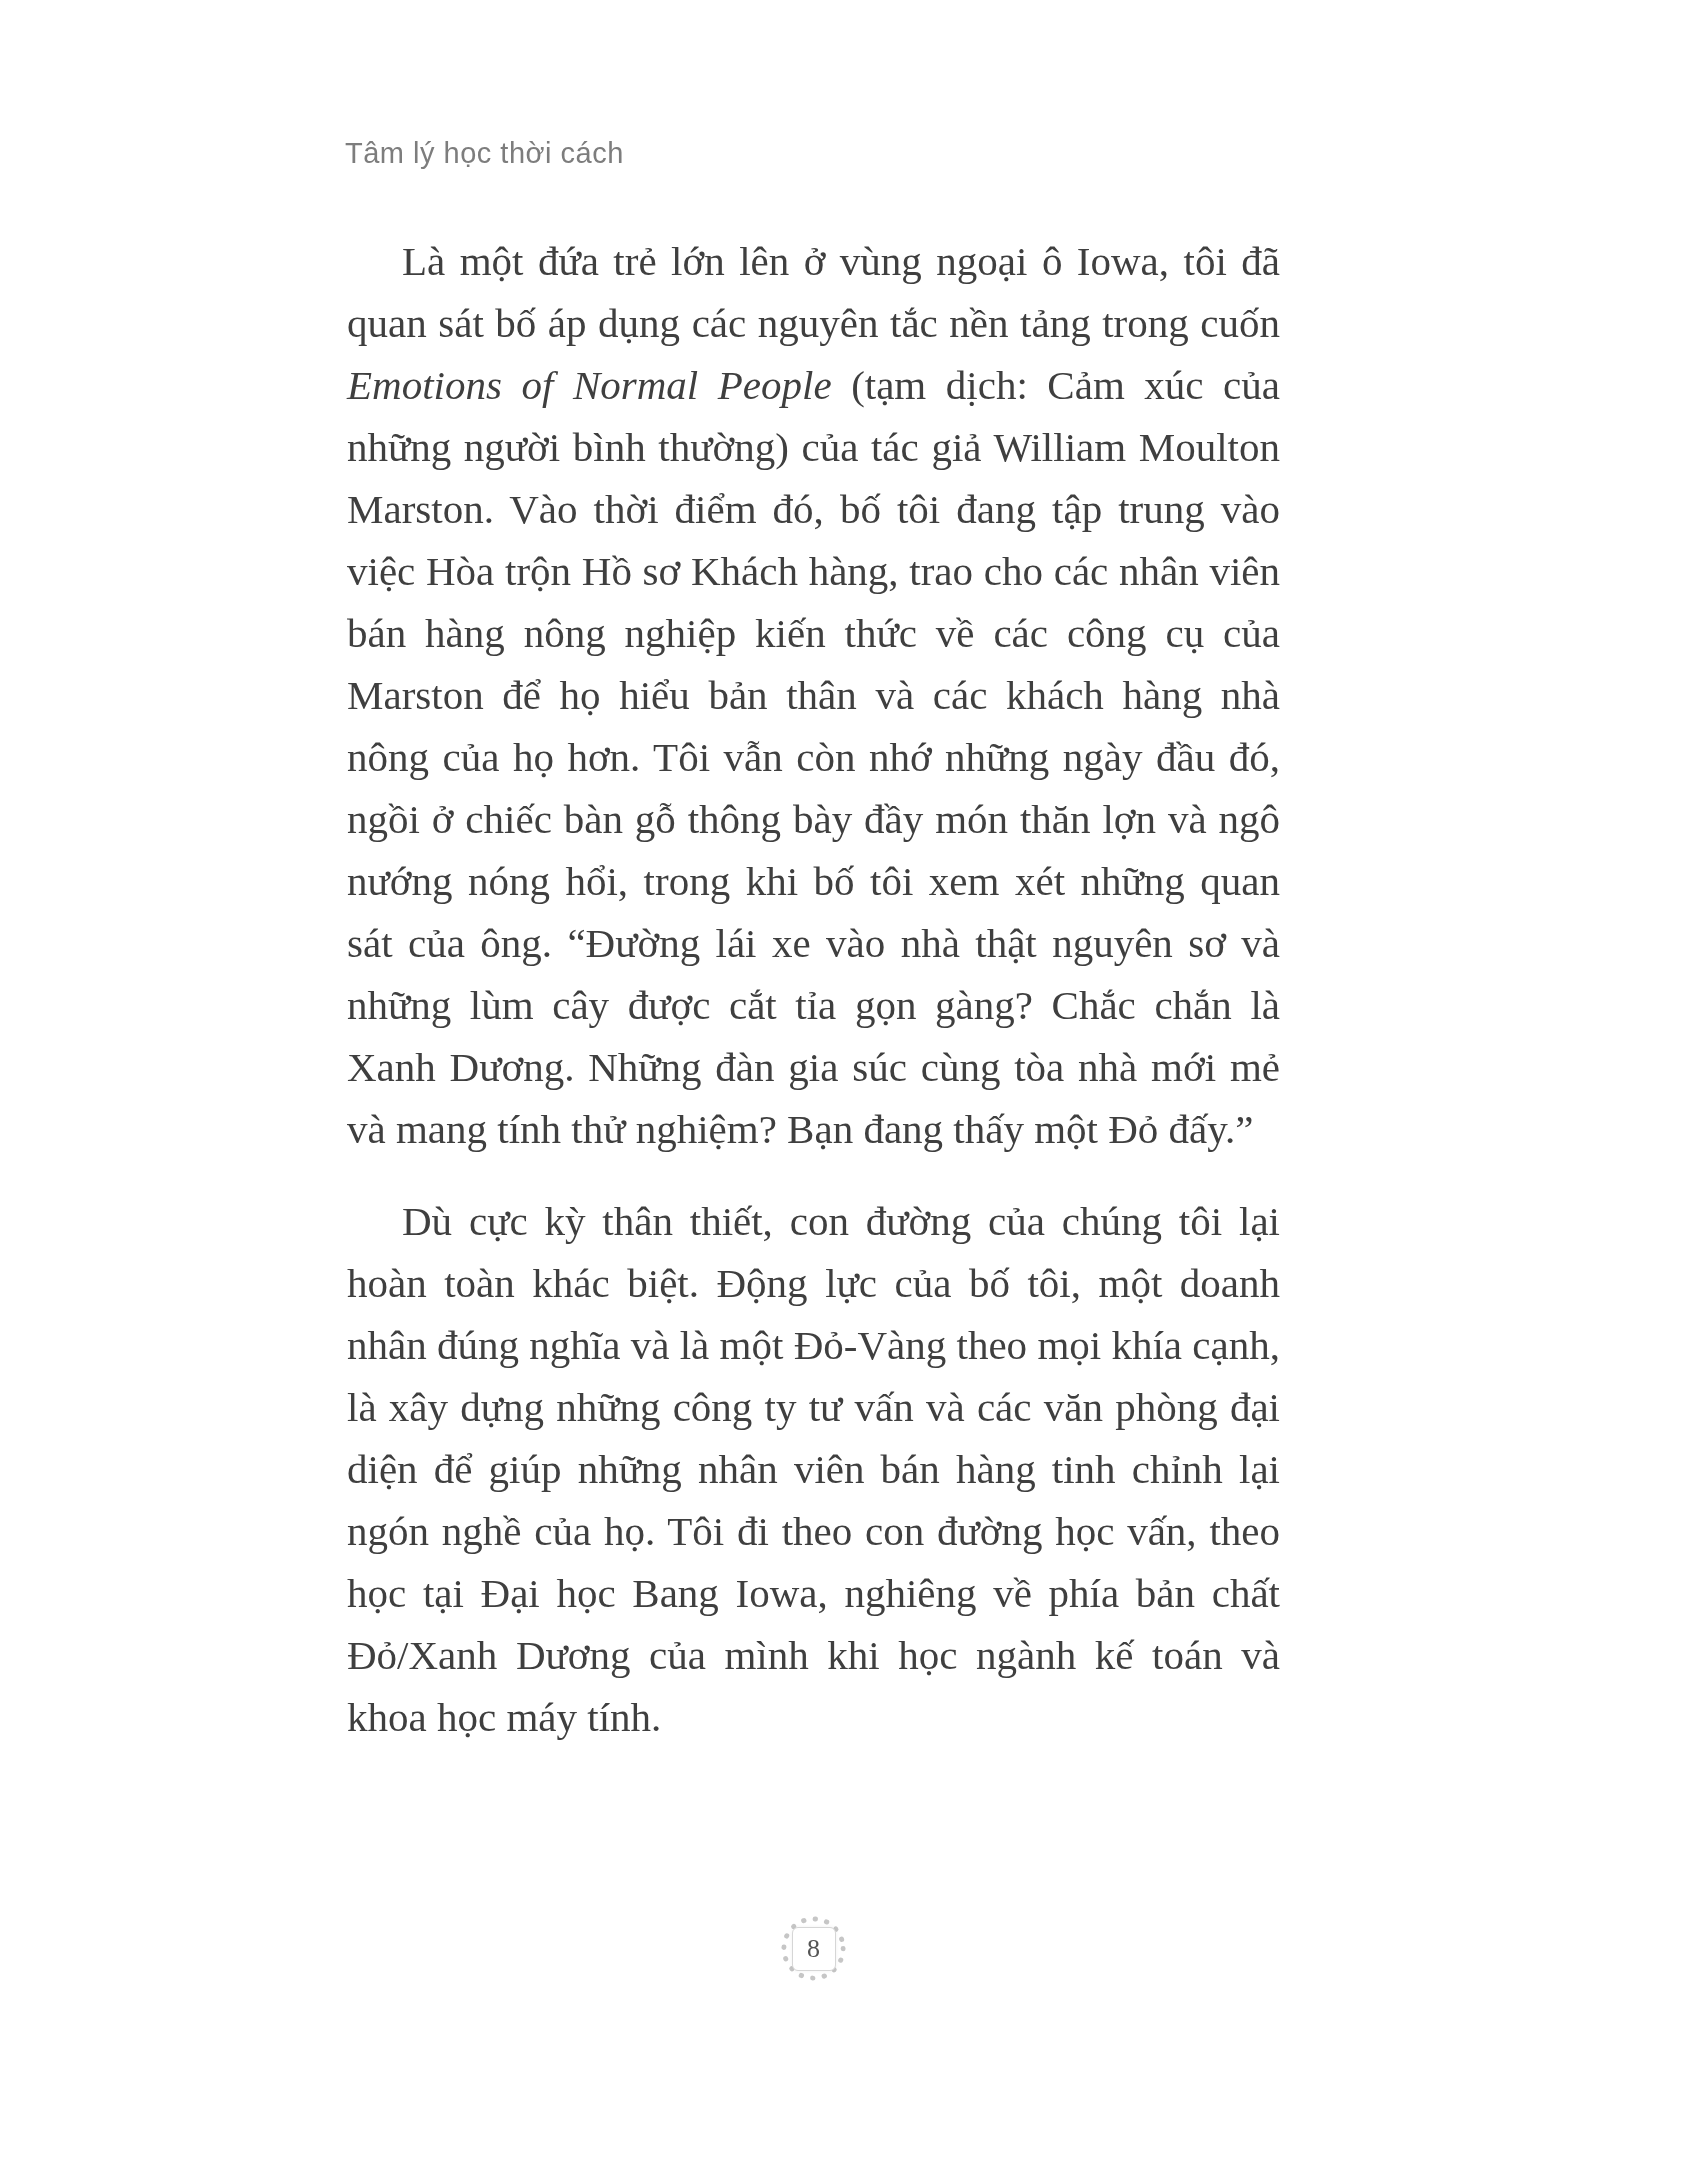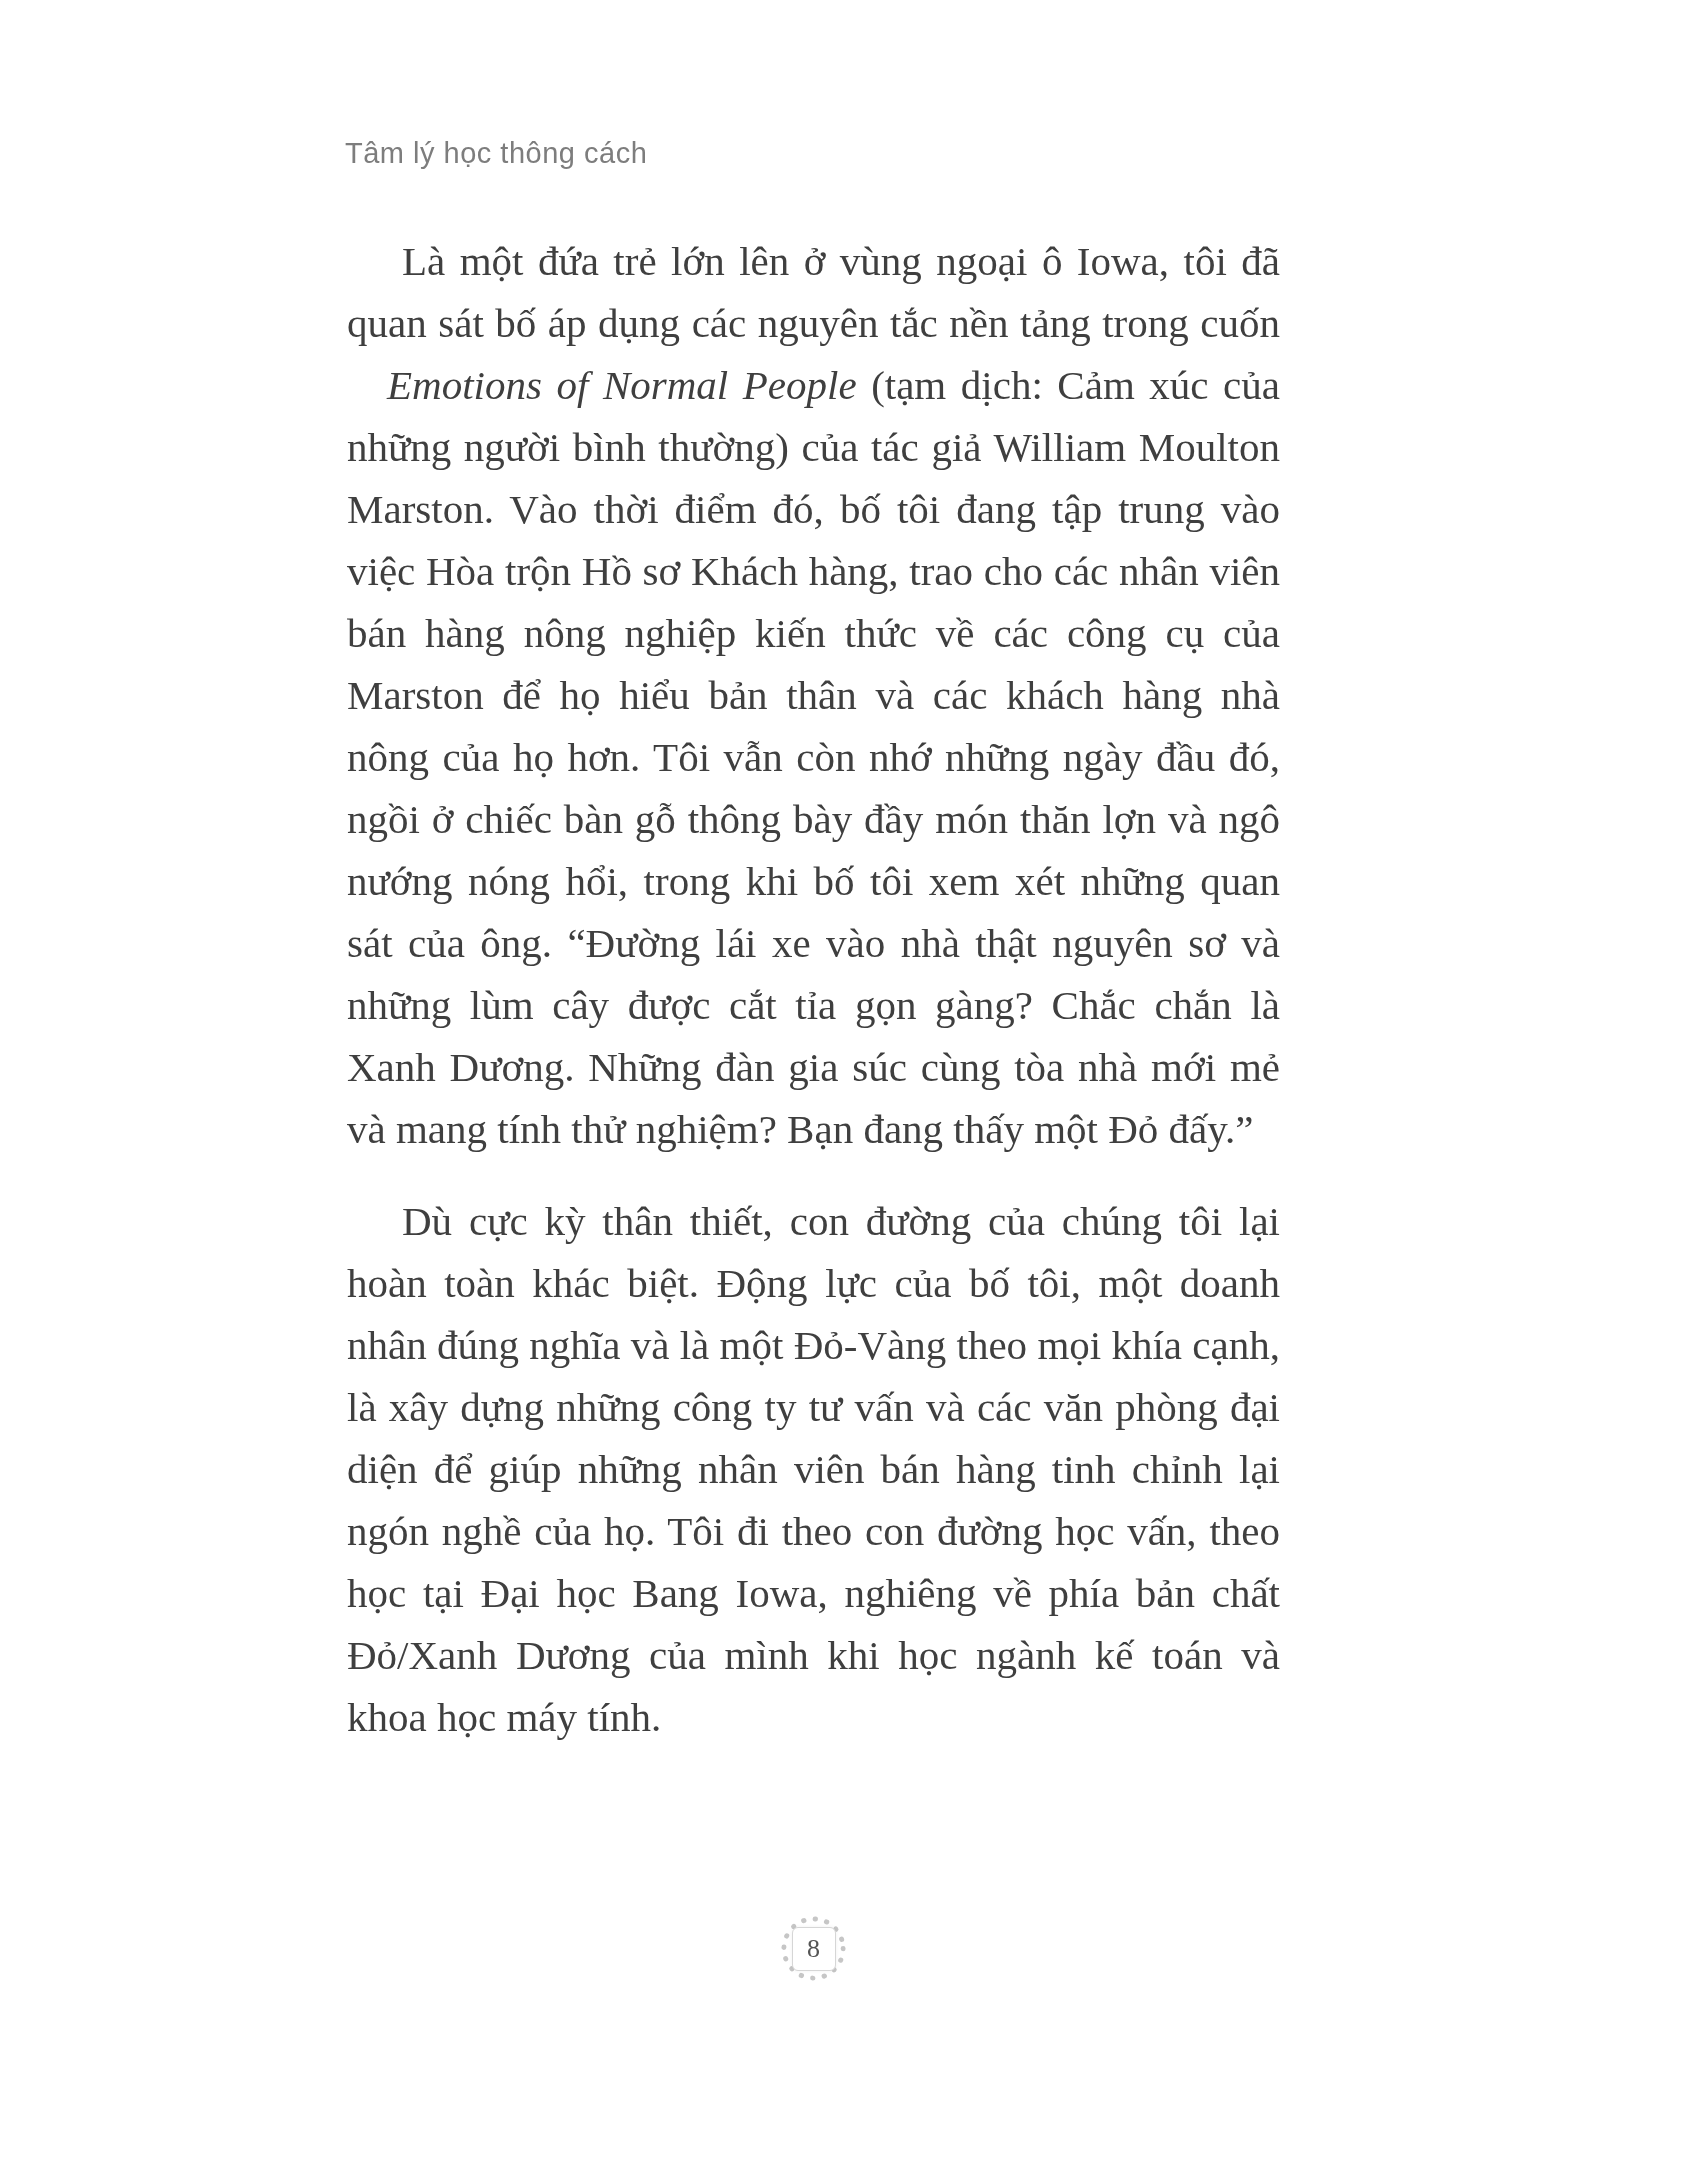--- a/index.html
+++ b/index.html
@@ -41,21 +41,20 @@
     text-align: justify;
   }
 
   .text-block p.para {
     text-indent: 55px;
     margin-bottom: 30px;
   }
 
   .text-block em {
     font-style: italic;
-    margin-left: 40px;
   }
 
   .page-footer {
     position: absolute;
     left: 347px;
     width: 933px;
     top: 1911px;
     display: flex;
     justify-content: center;
   }
@@ -92,21 +91,21 @@
     font-family: "Liberation Serif", "DejaVu Serif", serif;
     font-size: 26px;
     color: #555555;
   }
 </style>
 </head>
 <body>
 
 <div class="page">
 
-  <div class="running-header">Tâm lý học thông cách</div>
+  <div class="running-header">Tâm lý học thời cách</div>
 
   <div class="text-block">
       <p class="para"><span>Là một đứa trẻ lớn lên ở vùng ngoại ô Iowa, tôi đã quan sát bố áp dụng các nguyên tắc nền tảng trong cuốn </span><em>Emotions of Normal People</em><span> (tạm dịch: Cảm xúc của những người bình thường) của tác giả William Moulton Marston. Vào thời điểm đó, bố tôi đang tập trung vào việc Hòa trộn Hồ sơ Khách hàng, trao cho các nhân viên bán hàng nông nghiệp kiến thức về các công cụ của Marston để họ hiểu bản thân và các khách hàng nhà nông của họ hơn. Tôi vẫn còn nhớ những ngày đầu đó, ngồi ở chiếc bàn gỗ thông bày đầy món thăn lợn và ngô nướng nóng hổi, trong khi bố tôi xem xét những quan sát của ông. “Đường lái xe vào nhà thật nguyên sơ và những lùm cây được cắt tỉa gọn gàng? Chắc chắn là Xanh Dương. Những đàn gia súc cùng tòa nhà mới mẻ và mang tính thử nghiệm? Bạn đang thấy một Đỏ đấy.”</span></p>
       <p class="para"><span>Dù cực kỳ thân thiết, con đường của chúng tôi lại hoàn toàn khác biệt. Động lực của bố tôi, một doanh nhân đúng nghĩa và là một Đỏ-Vàng theo mọi khía cạnh, là xây dựng những công ty tư vấn và các văn phòng đại diện để giúp những nhân viên bán hàng tinh chỉnh lại ngón nghề của họ. Tôi đi theo con đường học vấn, theo học tại Đại học Bang Iowa, nghiêng về phía bản chất Đỏ/Xanh Dương của mình khi học ngành kế toán và khoa học máy tính.</span></p>
     </div>
 
   <div class="page-footer">
     <div class="ornament">
       <svg width="75" height="75" viewBox="0 0 76 76">
         <circle cx="38" cy="38" r="30" fill="none" stroke="#c6c6c6" stroke-width="5" stroke-linecap="round" stroke-dasharray="0.4 11.5"></circle>

